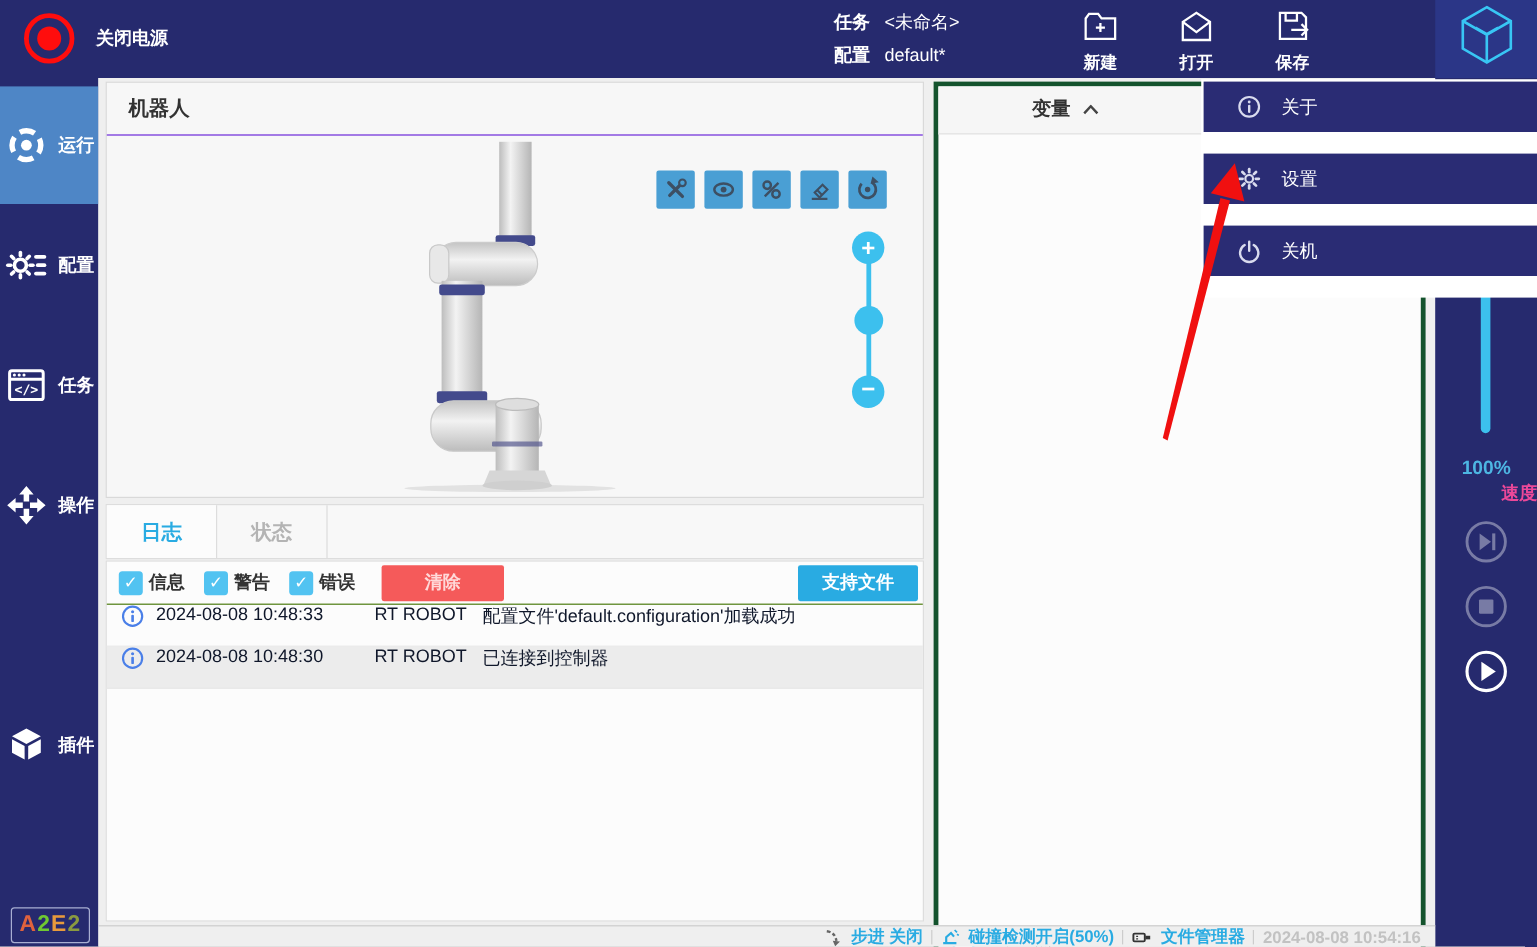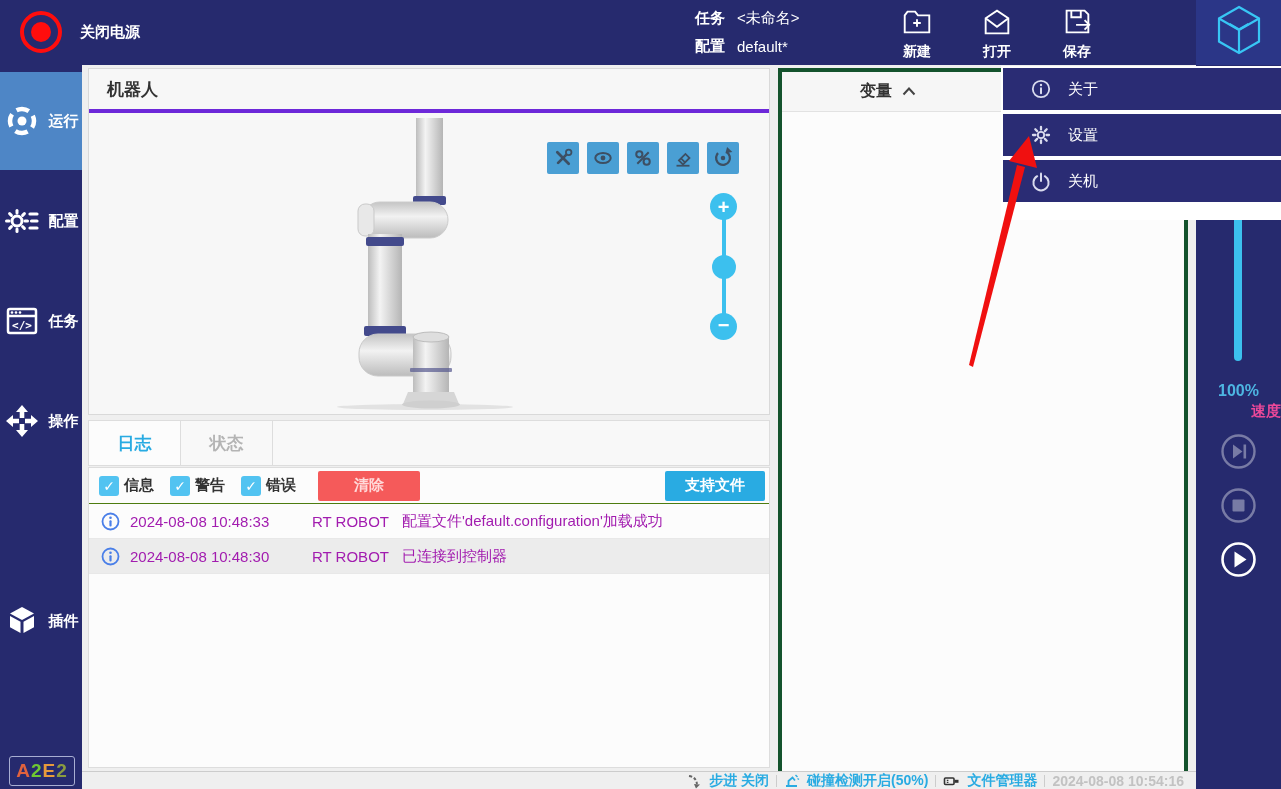--- a/index.html
+++ b/index.html
@@ -14,36 +14,36 @@
   .kv{position:absolute;left:695px;color:#fff;font-size:15px;display:flex;gap:12px;align-items:center}
   .kv .k{font-weight:bold}
   .kv1{top:9px}.kv2{top:37px}
   .tb-action{position:absolute;top:5px;width:64px;height:56px;display:flex;flex-direction:column;align-items:center;justify-content:space-between;color:#fff;cursor:pointer}
   .tb-action .lbl{font-size:14px;font-weight:bold}
   .a-new{left:885px}.a-open{left:965px}.a-save{left:1045px}
   .logo-block{position:absolute;right:0;top:0;width:85px;height:65px;background:#2b3687;display:flex;align-items:center;justify-content:center}
 
   
   .menu{position:absolute;left:1001px;top:66px;width:280px;background:#fff;padding:2px 0 2px 2px;z-index:50}
-  .menu-item{height:42px;background:#2a2c74;display:flex;align-items:center;color:#fff;font-size:15px;cursor:pointer;margin-bottom:4px}
+  .menu-item{height:42px;background:#2a2c74;display:flex;align-items:center;color:#fff;font-size:15px;cursor:pointer;margin-bottom:18px}
   .menu-item:last-child{margin-bottom:16px}
   .menu-item svg{margin:0 16px 0 27px}
 
   
   .lsidebar{position:absolute;left:0;top:65px;width:82px;height:724px;background:#262a6e}
   .nav-item{position:absolute;left:0;width:82px;height:98px;display:flex;flex-direction:row;align-items:center;justify-content:center;gap:9px;color:#fff;font-size:15px;font-weight:bold;cursor:pointer}
   .nav-item.active{background:#4e86c6}
   .n0{top:7px}.n1{top:107px}.n2{top:207px}.n3{top:307px}.n4{top:407px}.n5{top:507px}
   .a2e2{position:absolute;left:9px;bottom:3px;width:66px;height:30px;border:1px solid #a8aed2;border-radius:3px;display:flex;align-items:center;justify-content:center;font-size:19px;font-weight:bold;letter-spacing:1px}
   .a2e2 .c0{color:#e0623d}.a2e2 .c1{color:#6fc832}.a2e2 .c2{color:#e89a3c}.a2e2 .c3{color:#8a9a40}
 
   
   .main{position:absolute;left:82px;top:65px;width:1114px;height:706px;background:#efefef}
   .robot-panel{position:absolute;left:6px;top:3px;width:682px;height:347px;background:#f7f7f7;border:1px solid #d9d9d9}
-  .panel-h{height:44px;border-bottom:4px solid #6d28d9;display:flex;align-items:center;padding-left:18px;font-size:17px;font-weight:bold;color:#333}
+  .panel-h{height:44px;border-bottom:1px solid #6d28d9;display:flex;align-items:center;padding-left:18px;font-size:17px;font-weight:bold;color:#333}
   .robot-view{position:relative;height:300px}
   .rtoolbar{position:absolute;top:29px;left:458px;display:flex;gap:8px}
   .rtb-btn{width:32px;height:32px;background:#4a9fd4;border-radius:2px;display:flex;align-items:center;justify-content:center;cursor:pointer}
   .zline{position:absolute;left:633px;top:94px;width:4px;height:120px;background:#3cc0ee}
   .zbtn{position:absolute;width:27px;height:27px;border-radius:50%;background:#3cc0ee;color:#fff;display:flex;align-items:center;justify-content:center;cursor:pointer;font-size:20px;font-weight:bold;line-height:1}
   .zplus{left:621px;top:80px}.zminus{left:621px;top:200px}
   .zplus::after{content:"+"}.zminus::after{content:"−";margin-top:-3px}
   .zhandle{position:absolute;left:623px;top:142px;width:24px;height:24px;border-radius:50%;background:#3cc0ee;cursor:pointer}
   .robot-svg{position:absolute;left:231px;top:5px}
 
@@ -53,21 +53,21 @@
   .tab.active{color:#29abe2;background:#fcfcfc}
   .tab.inactive{color:#b4b4b4}
   .log-panel{position:absolute;left:6px;top:402px;width:682px;height:301px;background:#fcfcfc;border:1px solid #ddd}
   .log-filter{height:36px;display:flex;align-items:center;padding:0 4px 0 10px;border-bottom:1px solid #4d7c0f}
   .fcb{width:20px;height:20px;background:#52c3f1;border-radius:3px;color:#fff;display:flex;align-items:center;justify-content:center;font-size:14px;cursor:pointer;margin-right:5px}
   .fcb::after{content:"✓"}
   .flabel{font-size:15px;font-weight:bold;color:#333;margin-right:16px}
   .clear-btn{width:102px;height:30px;background:#f55a5a;color:#ffd9d9;font-size:15px;font-weight:bold;border:none;border-radius:2px;margin-left:6px;cursor:pointer}
   .spacer{flex:1}
   .support-btn{width:100px;height:30px;background:#29abe2;color:#fff;font-size:15px;font-weight:bold;border:none;border-radius:2px;cursor:pointer}
-  .log-row{display:flex;align-items:center;height:35px;border-bottom:1px solid #e8e8e8;font-size:15px;color:#a21caf}
+  .log-row{display:flex;align-items:flex-start;height:35px;border-bottom:1px solid #e8e8e8;font-size:15px;color:#0f172a}
   .log-row.alt{background:#ececec}
   .log-icon{margin:0 10px 0 12px;display:flex}
   .log-time{width:182px}
   .log-src{width:82px;margin-right:8px}
 
   
   .vars{position:absolute;left:696px;top:3px;width:410px;height:740px;background:#fcfcfc;border:4px solid #14532d}
   .vars-h{height:40px;background:#f6f6f6;border-bottom:1px solid #e2e2e2;display:flex;align-items:center;padding-left:78px;font-size:16px;font-weight:bold;color:#333;cursor:pointer}
   .vars-h svg{margin-left:10px}
   .waypoints{position:absolute;left:12px;bottom:12px;display:flex;align-items:center;gap:8px;font-size:14px;color:#333}

